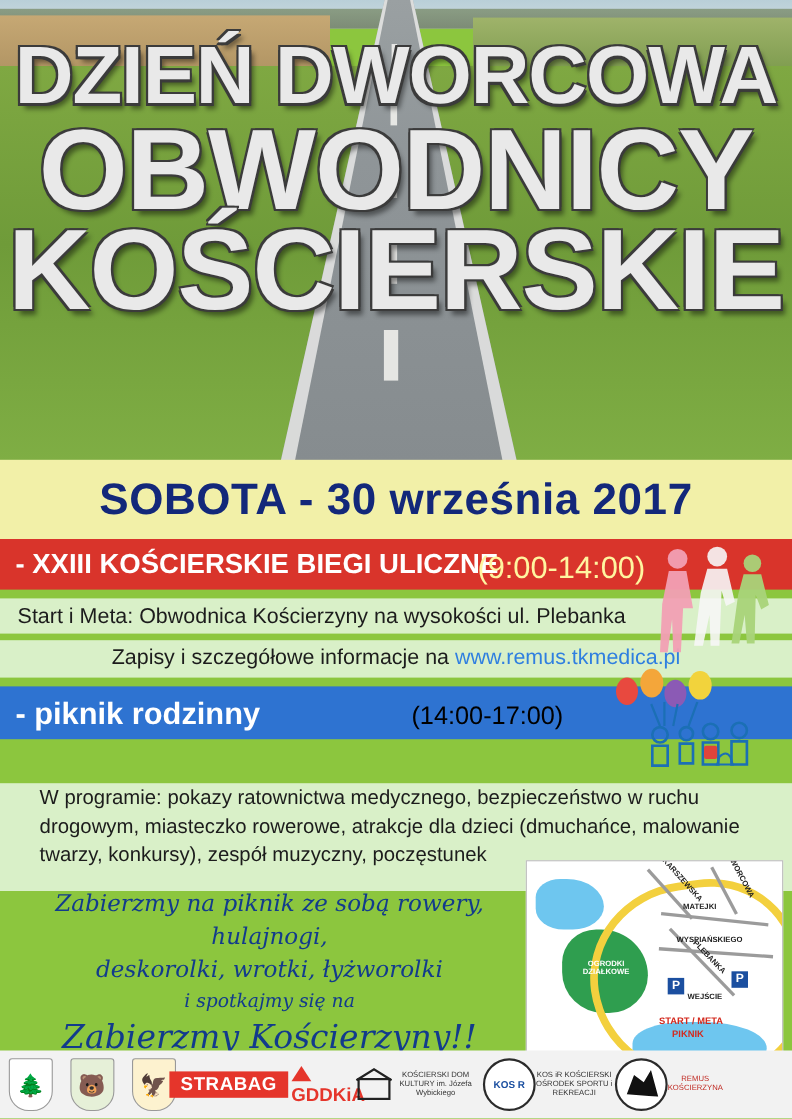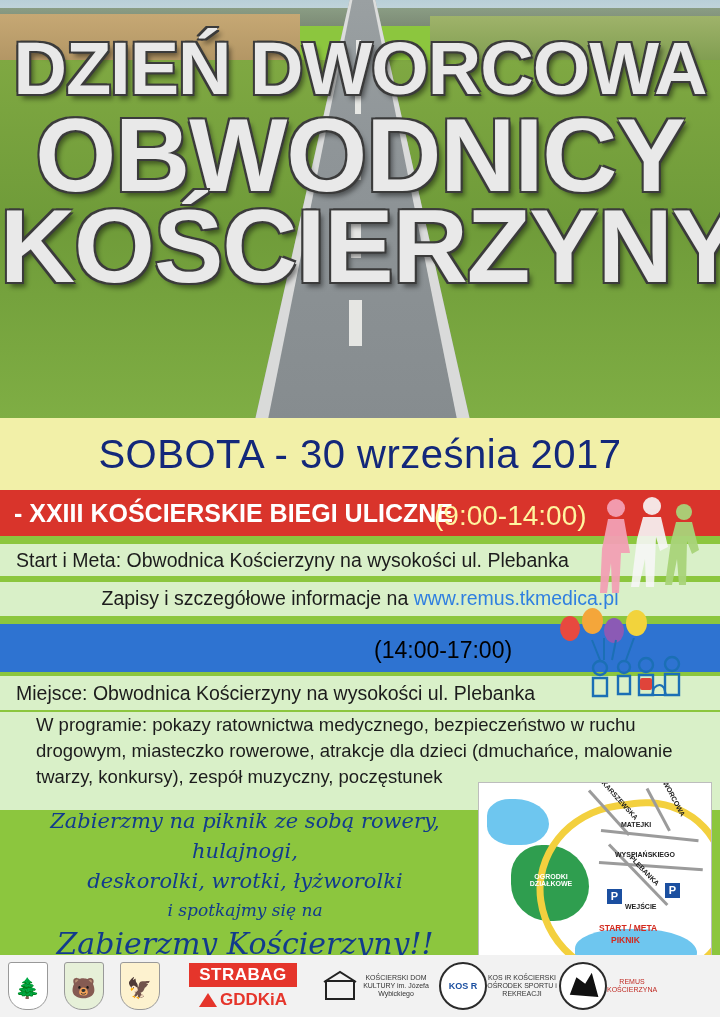--- a/index.html
+++ b/index.html
@@ -110,20 +110,21 @@
   .date-band {
     position: absolute;
     left: 0; top: 418px;
     width: 720px;
     height: 72px;
     background: #f2f0a8;
     display: flex;
     align-items: center;
     justify-content: center;
     z-index: 4;
+    font-weight: bold;
   }
   .date-text {
     font-size: 40px;
     color: #13287a;
     letter-spacing: .5px;
   }
 
   
   .red-band {
     position: absolute;
@@ -416,21 +417,21 @@
     <div class="dash" style="left:356px; top:40px; width:5px; height:18px;"></div>
     <div class="dash" style="left:355px; top:90px; width:6px; height:24px;"></div>
     <div class="dash" style="left:353px; top:150px; width:8px; height:30px;"></div>
     <div class="dash" style="left:351px; top:220px; width:10px; height:38px;"></div>
     <div class="dash" style="left:349px; top:300px; width:13px; height:46px;"></div>
   </div>
 
   <div class="headline">
     <div class="hl-line hl-1">DZIEŃ DWORCOWA</div>
     <div class="hl-line hl-2">OBWODNICY</div>
-    <div class="hl-line hl-3">KOŚCIERZYNY</div>
+    <div class="hl-line hl-3">KOŚCIERSKIE</div>
   </div>
 
   <div class="date-band">
     <div class="date-text">SOBOTA - 30 września 2017</div>
   </div>
 
   <div class="red-band">
     <div class="title">- XXIII KOŚCIERSKIE BIEGI ULICZNE</div>
     <div class="time">(9:00-14:00)</div>
   </div>
@@ -453,20 +454,21 @@
   <div class="row-light row-1">
     <div class="txt">Start i Meta: Obwodnica Kościerzyny na wysokości ul. Plebanka</div>
   </div>
   <div class="row-light row-2">
     <div class="txt">
       <span>Zapisy i szczegółowe informacje na </span><span class="url">www.remus.tkmedica.pl</span>
     </div>
   </div>
 
   <div class="blue-band">
+    <div class="title">- piknik rodzinny</div>
     <div class="time">(14:00-17:00)</div>
   </div>
 
   <div class="kids">
     <div class="balloon" style="left:18px; top:2px; width:20px; height:25px; background:#e8493f;"></div>
     <div class="balloon" style="left:40px; top:-6px; width:21px; height:26px; background:#f4a63a;"></div>
     <div class="balloon" style="left:62px; top:4px; width:20px; height:25px; background:#8b5ab5;"></div>
     <div class="balloon" style="left:84px; top:-4px; width:21px; height:26px; background:#f2d33c;"></div>
     <svg width="170" height="62" viewBox="0 0 170 62" style="position:absolute; left:0; top:24px;">
       <g stroke="#1b6fb5" stroke-width="2" fill="none">
@@ -484,23 +486,20 @@
       </g>
       <g fill="#e0443a">
         <rect x="98" y="40" width="12" height="12" rx="2"></rect>
       </g>
       <g fill="none" stroke="#1b6fb5" stroke-width="2">
         <path d="M112 50 q6 -6 10 0 l2 7 h-14 z"></path>
       </g>
     </svg>
   </div>
 
-  <div class="row-light row-3">
-    <div class="txt">Miejsce: Obwodnica Kościerzyny na wysokości ul. Plebanka</div>
-  </div>
 
   <div class="program">
     <div class="line">W programie: pokazy ratownictwa medycznego, bezpieczeństwo w ruchu</div>
     <div class="line">drogowym, miasteczko rowerowe, atrakcje dla dzieci (dmuchańce, malowanie</div>
     <div class="line">twarzy, konkursy), zespół muzyczny, poczęstunek</div>
   </div>
 
   <div class="invite">
     <div class="l1">Zabierzmy na piknik ze sobą rowery, hulajnogi,</div>
     <div class="l2">deskorolki, wrotki, łyżworolki</div>
@@ -549,21 +548,21 @@
     <div class="logo" style="width:56px;">
       <div class="crest" style="background:#e6f0d8;">
         <div class="bear">🐻</div>
       </div>
     </div>
     <div class="logo" style="width:56px;">
       <div class="crest" style="background:#fdf2cf;">
         <div class="bear">🦅</div>
       </div>
     </div>
-    <div class="logo" style="width:150px; flex-direction:column; gap:3px;">
+    <div class="logo" style="width:150px; gap:3px;">
       <div class="strabag">STRABAG</div>
       <div class="gddkia">
         <span class="tri"></span><span>GDDKiA</span>
       </div>
     </div>
     <div class="logo" style="width:120px;">
       <svg width="36" height="34" viewBox="0 0 36 34" style="flex-shrink:0;">
         <rect x="4" y="12" width="28" height="18" fill="none" stroke="#222" stroke-width="2"></rect>
         <path d="M2 13 L18 3 L34 13" fill="none" stroke="#222" stroke-width="2"></path>
       </svg>

